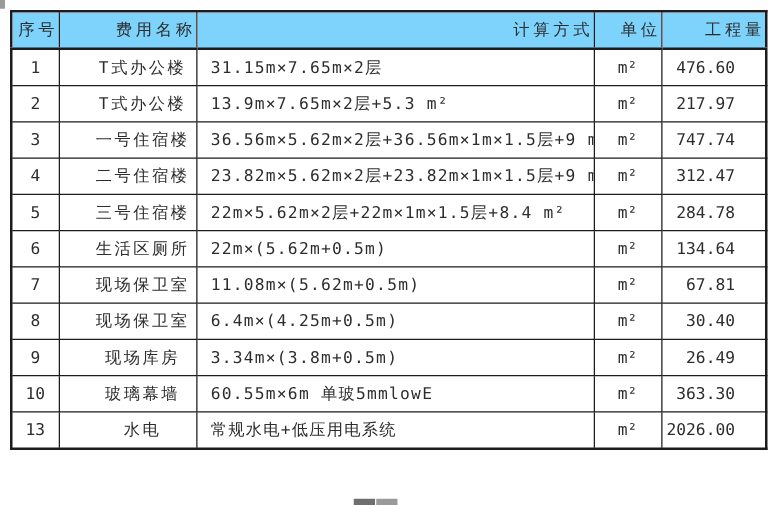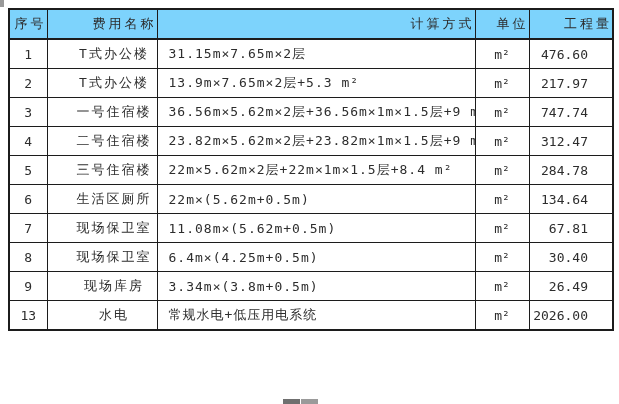--- a/index.html
+++ b/index.html
@@ -139,20 +139,27 @@
         <td class="cell-qty">30.40</td>
       </tr>
       <tr>
         <td class="cell-no">9</td>
         <td class="cell-name">现场库房</td>
         <td class="cell-calc">3.34m×(3.8m+0.5m)</td>
         <td class="cell-unit">m²</td>
         <td class="cell-qty">26.49</td>
       </tr>
       <tr>
+        <td class="cell-no">10</td>
+        <td class="cell-name">玻璃幕墙</td>
+        <td class="cell-calc">60.55m×6m  单玻5mmlowE</td>
+        <td class="cell-unit">m²</td>
+        <td class="cell-qty">363.30</td>
+      </tr>
+      <tr>
         <td class="cell-no">13</td>
         <td class="cell-name">水电</td>
         <td class="cell-calc">常规水电+低压用电系统</td>
         <td class="cell-unit">m²</td>
         <td class="cell-qty">2026.00</td>
       </tr>
     </tbody>
 </table>
 
 <div class="artifact-topleft"></div>

